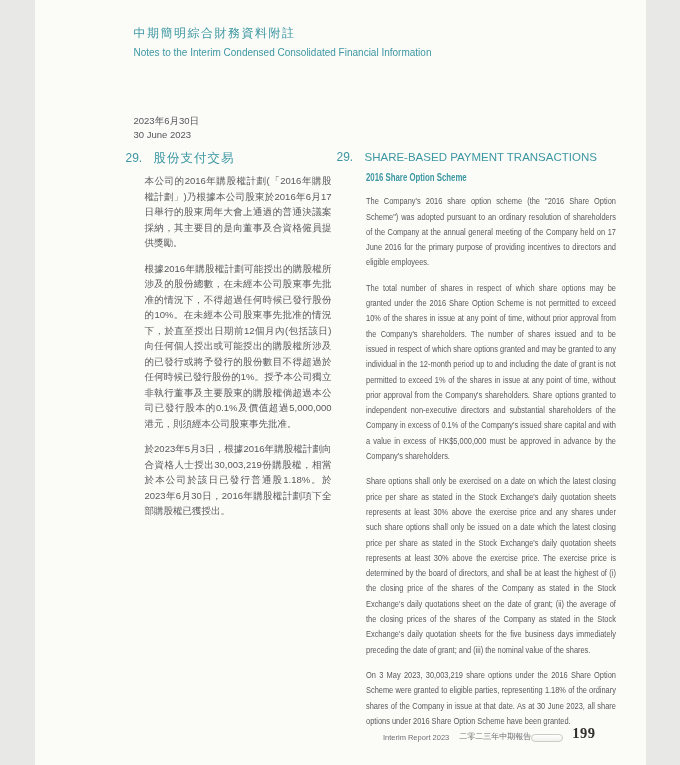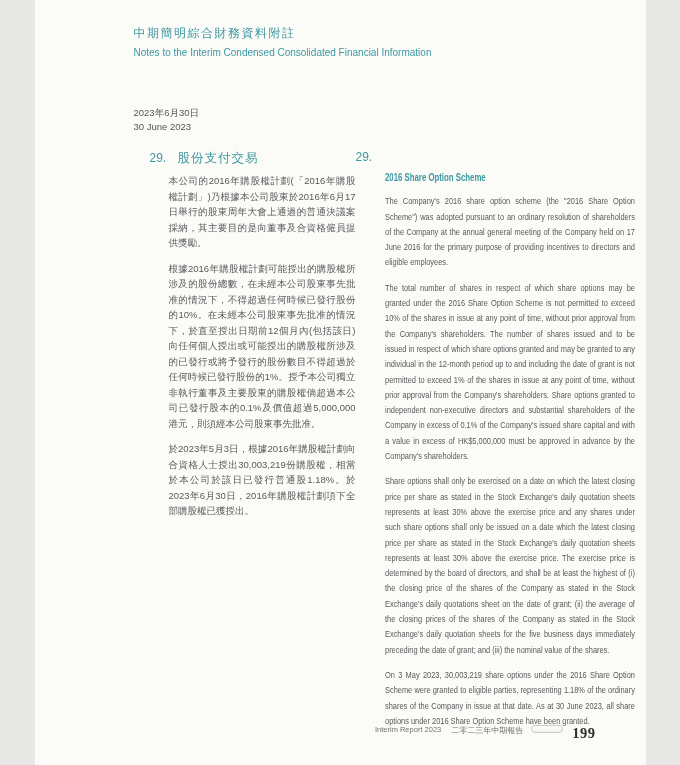--- a/index.html
+++ b/index.html
@@ -6,42 +6,42 @@
   .page{
     position:relative;width:611px;height:765px;background:#fbfbf8;
     font-family:"Liberation Sans","DejaVu Sans",sans-serif;color:#58595b;
     overflow:hidden;margin:0 auto;
   }
   
   .hdr{position:absolute;top:25px;left:99px;color:#3d98a2;}
   .hdr-zh{font-size:12px;letter-spacing:1.5px;line-height:16px;margin-bottom:5px;}
   .hdr-en{font-size:10px;line-height:14px;}
   
-  .dateblock{position:absolute;top:106px;left:99px;font-size:9.5px;line-height:14px;color:#55565a;}
+  .dateblock{position:absolute;top:114px;left:99px;font-size:9.5px;line-height:14px;color:#55565a;}
   
-  .columns{position:absolute;top:150px;left:115px;width:489px;display:flex;}
+  .columns{position:absolute;top:150px;left:91px;width:489px;display:flex;gap:5px;}
   .col{box-sizing:border-box;}
   .col-zh{width:206px;}
   .col-en{width:278px;}
   .sec-head{display:flex;align-items:baseline;color:#3d98a2;margin-bottom:6px;}
   .sec-num{flex:0 0 28px;font-size:12px;}
   .sec-title-zh{font-size:12.5px;letter-spacing:1px;}
   .sec-title-en{font-size:11.5px;}
   .content-zh{margin-left:19px;font-size:9.5px;line-height:15.5px;text-align:justify;}
   .content-en-wrap{margin-left:29px;width:249px;overflow:visible;}
   .content-en{width:320px;transform:scaleX(0.781);transform-origin:0 0;
     font-size:9.5px;line-height:15.3px;text-align:justify;}
   .subhead{color:#3d98a2;font-weight:bold;margin:0 0 8px 0;}
   .subhead-zh{font-size:10px;letter-spacing:0.5px;}
   .subhead-en{font-size:10px;}
   .content-zh p,.content-en p{margin:0 0 10px 0;}
   
-  .pfooter{position:absolute;top:725px;right:50px;display:flex;align-items:flex-start;}
+  .pfooter{position:absolute;top:725px;right:50px;display:flex;align-items:flex-end;}
   .f-en{font-size:7.5px;color:#6f7072;margin-right:10px;}
-  .f-zh{font-size:8px;color:#6f7072;margin-right:8px;}
+  .f-zh{font-size:8px;color:#6f7072;}
   .capsule{display:inline-block;width:30px;height:6px;border:1px solid #cccbc6;
     border-radius:4px;background:linear-gradient(#ffffff,#f1f0ec);margin-right:9px;}
   .f-num{font-family:"Liberation Serif","DejaVu Serif",serif;font-size:14.5px;
     font-weight:600;color:#302f2c;letter-spacing:0.5px;}
 </style>
 </head>
 <body>
 
 <div class="page">
 
@@ -65,20 +65,21 @@
       <div class="content-zh">
         <p>本公司的2016年購股權計劃(「2016年購股權計劃」)乃根據本公司股東於2016年6月17日舉行的股東周年大會上通過的普通決議案採納，其主要目的是向董事及合資格僱員提供獎勵。</p>
         <p>根據2016年購股權計劃可能授出的購股權所涉及的股份總數，在未經本公司股東事先批准的情況下，不得超過任何時候已發行股份的10%。在未經本公司股東事先批准的情況下，於直至授出日期前12個月內(包括該日)向任何個人授出或可能授出的購股權所涉及的已發行或將予發行的股份數目不得超過於任何時候已發行股份的1%。授予本公司獨立非執行董事及主要股東的購股權倘超過本公司已發行股本的0.1%及價值超過5,000,000港元，則須經本公司股東事先批准。</p>
         <p>於2023年5月3日，根據2016年購股權計劃向合資格人士授出30,003,219份購股權，相當於本公司於該日已發行普通股1.18%。於2023年6月30日，2016年購股權計劃項下全部購股權已獲授出。</p>
       </div>
     </section>
 
     <section class="col col-en">
       <div class="sec-head">
         <span class="sec-num">29.</span>
+        <span class="sec-title-en">SHARE-BASED PAYMENT TRANSACTIONS</span>
       </div>
       <div class="content-en-wrap">
         <div class="content-en">
           <div class="subhead subhead-en">2016 Share Option Scheme</div>
           <p>The Company's 2016 share option scheme (the "2016 Share Option Scheme") was adopted pursuant to an ordinary resolution of shareholders of the Company at the annual general meeting of the Company held on 17 June 2016 for the primary purpose of providing incentives to directors and eligible employees.</p>
           <p>The total number of shares in respect of which share options may be granted under the 2016 Share Option Scheme is not permitted to exceed 10% of the shares in issue at any point of time, without prior approval from the Company's shareholders. The number of shares issued and to be issued in respect of which share options granted and may be granted to any individual in the 12-month period up to and including the date of grant is not permitted to exceed 1% of the shares in issue at any point of time, without prior approval from the Company's shareholders. Share options granted to independent non-executive directors and substantial shareholders of the Company in excess of 0.1% of the Company's issued share capital and with a value in excess of HK$5,000,000 must be approved in advance by the Company's shareholders.</p>
           <p>Share options shall only be exercised on a date on which the latest closing price per share as stated in the Stock Exchange's daily quotation sheets represents at least 30% above the exercise price and any shares under such share options shall only be issued on a date which the latest closing price per share as stated in the Stock Exchange's daily quotation sheets represents at least 30% above the exercise price. The exercise price is determined by the board of directors, and shall be at least the highest of (i) the closing price of the shares of the Company as stated in the Stock Exchange's daily quotations sheet on the date of grant; (ii) the average of the closing prices of the shares of the Company as stated in the Stock Exchange's daily quotation sheets for the five business days immediately preceding the date of grant; and (iii) the nominal value of the shares.</p>
           <p>On 3 May 2023, 30,003,219 share options under the 2016 Share Option Scheme were granted to eligible parties, representing 1.18% of the ordinary shares of the Company in issue at that date. As at 30 June 2023, all share options under 2016 Share Option Scheme have been granted.</p>
         </div>
       </div>

